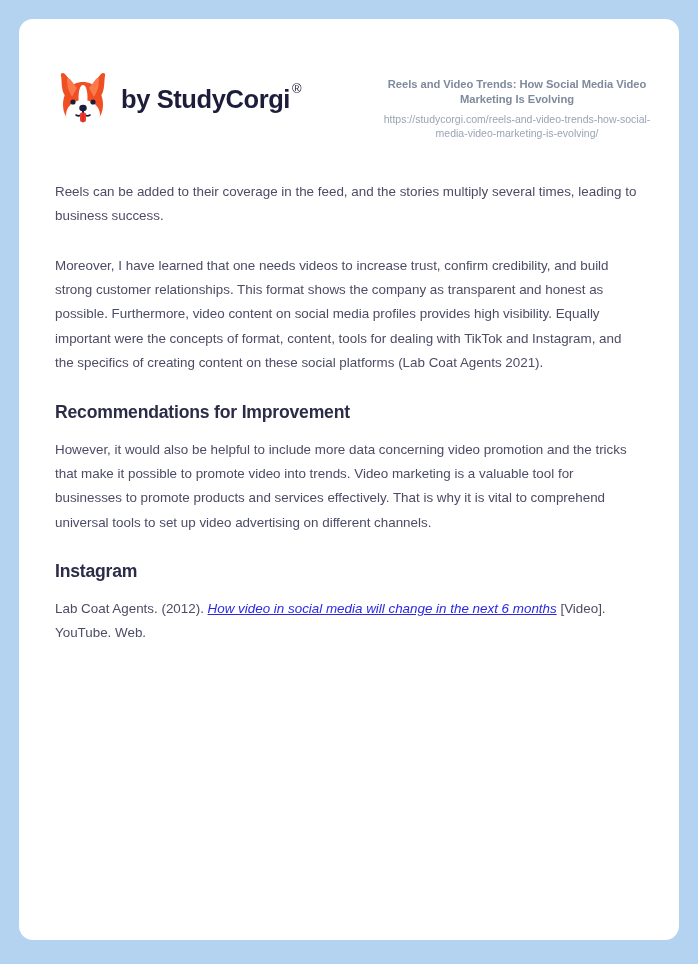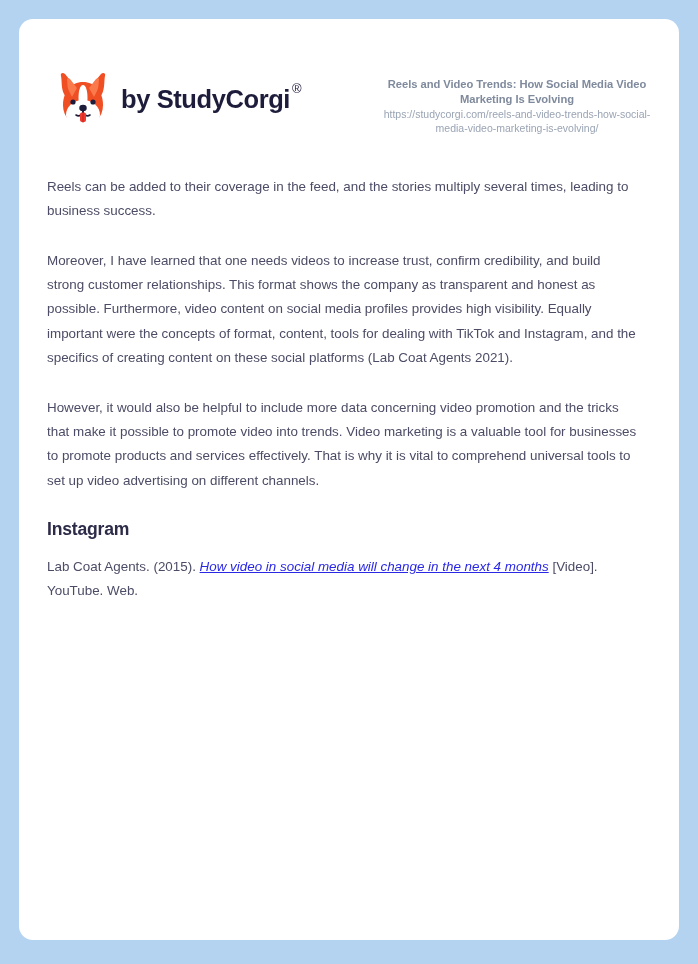--- a/index.html
+++ b/index.html
@@ -79,26 +79,27 @@
     font-weight: bold;
     color: #7f8a9d;
     line-height: 1.32;
     letter-spacing: -0.05px;
   }
 
   .header-url {
     font-size: 10.5px;
     color: #9aa4b4;
     line-height: 1.35;
+    margin-top: 5px;
     word-break: break-word;
   }
 
   
   .doc-body {
-    padding: 0 38px 0 28px;
+    padding: 0 38px 0 36px;
     margin-top: 40px;
   }
 
   .para {
     font-size: 13.4px;
     line-height: 1.82;
     color: #4c4c66;
     margin: 0 0 25px 0;
     text-align: left;
   }
@@ -178,20 +179,21 @@
       <div class="header-url">https://studycorgi.com/reels-and-video-trends-how-social-media-video-marketing-is-evolving/</div>
     </div>
 
   </div>
 
   <div class="doc-body">
 
     <p class="para">Reels can be added to their coverage in the feed, and the stories multiply several times, leading to business success.</p>
     <p class="para">Moreover, I have learned that one needs videos to increase trust, confirm credibility, and build strong customer relationships. This format shows the company as transparent and honest as possible. Furthermore, video content on social media profiles provides high visibility. Equally important were the concepts of format, content, tools for dealing with TikTok and Instagram, and the specifics of creating content on these social platforms (Lab Coat Agents 2021).</p>
 
+    <h2 class="section-heading">Recommendations for Improvement</h2>
     <p class="para">However, it would also be helpful to include more data concerning video promotion and the tricks that make it possible to promote video into trends. Video marketing is a valuable tool for businesses to promote products and services effectively. That is why it is vital to comprehend universal tools to set up video advertising on different channels.</p>
 
     <h2 class="section-heading ref-heading">Instagram</h2>
-    <p class="ref-para"><span>Lab Coat Agents. (2015). </span><a class="ref-link">How video in social media will change in the next 4 months</a><span> [Video]. YouTube. Web.</span></p>
+    <p class="ref-para"><span>Lab Coat Agents. (2012). </span><a class="ref-link">How video in social media will change in the next 6 months</a><span> [Video]. YouTube. Web.</span></p>
 
   </div>
 
 </div>
 
 </body></html>

